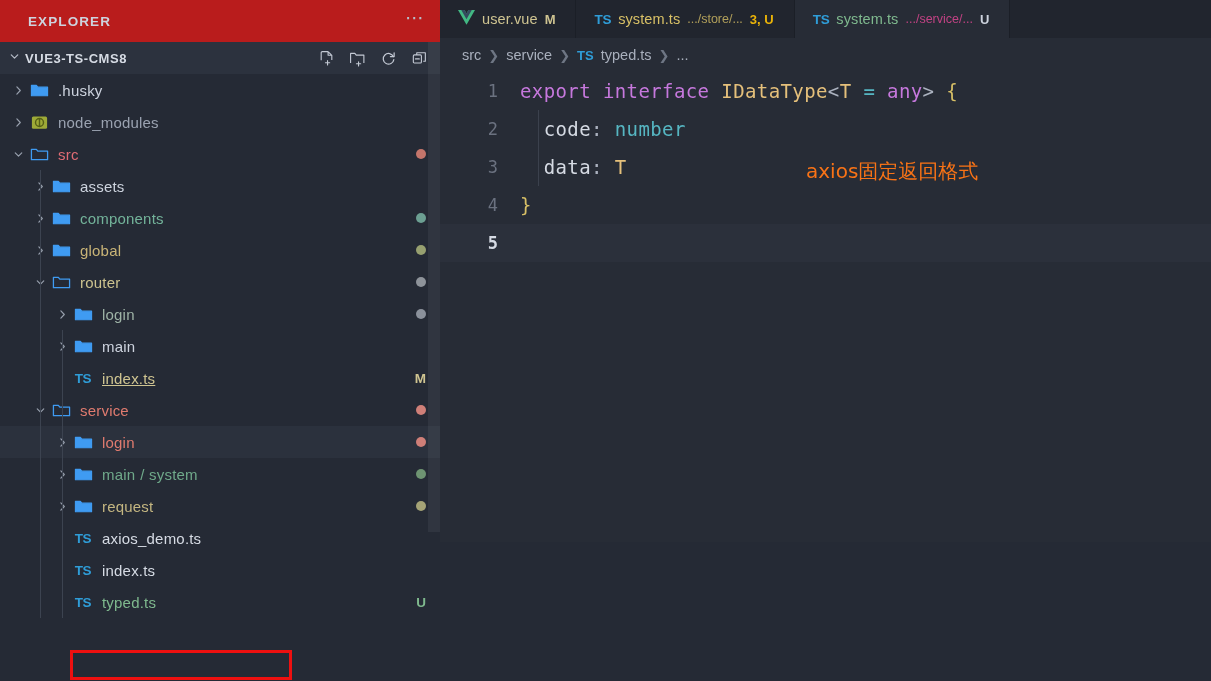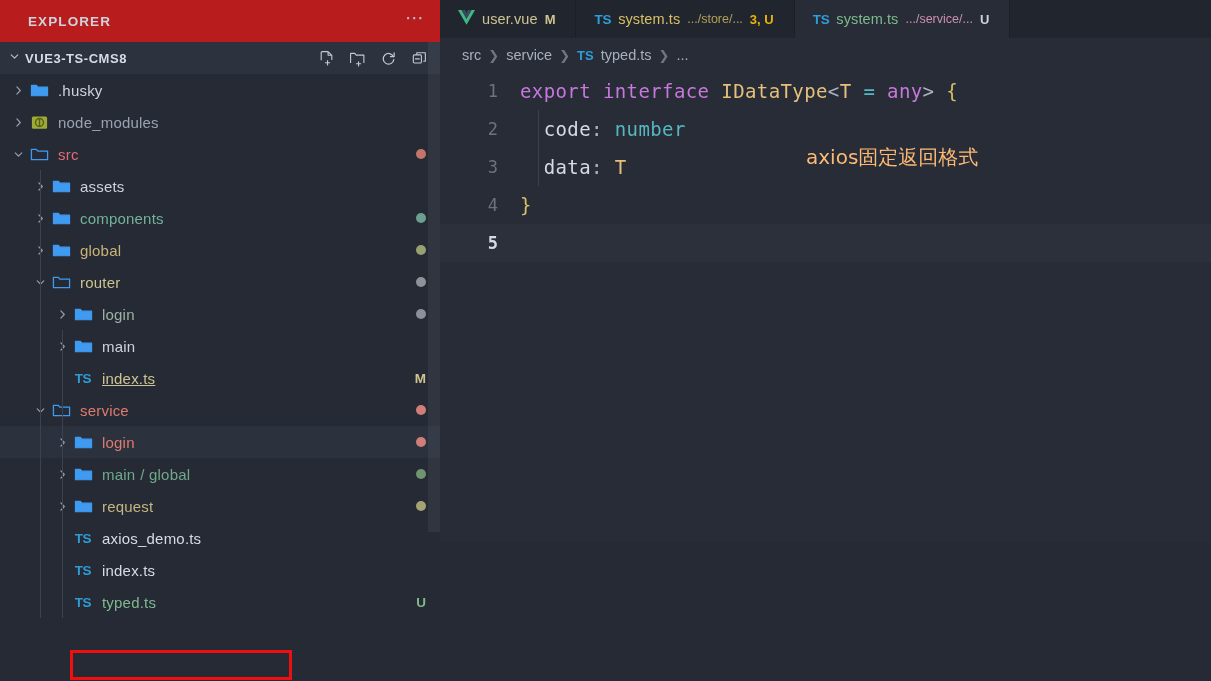--- a/index.html
+++ b/index.html
@@ -359,21 +359,21 @@
             <svg width="13" height="13" viewBox="0 0 16 16">
               <path d="M6 3.5l4.2 4.5L6 12.5" stroke="#98a0ae" stroke-width="1.45" fill="none" stroke-linecap="round" stroke-linejoin="round"></path>
             </svg>
           </span>
           <span class="ficon">
             <svg width="19" height="19" viewBox="0 0 20 20">
               <path d="M1.5 15.5V4.6h5.2l1.5 1.9h10.3v9z" fill="#3f9bf2" stroke="#3f9bf2" stroke-width="1.2" stroke-linejoin="round"></path>
             </svg>
           </span>
           <span class="name" style="color: rgb(111, 169, 138);">main</span>
-          <span class="name sub" style="color: rgb(111, 169, 138); margin-left: 5px;">/ global</span>
+          <span class="name sub" style="color: rgb(111, 169, 138); margin-left: 5px;">/ system</span>
           <span class="dot" style="background: rgb(110, 148, 114);"></span>
         </div>
         <div class="row">
           <span class="indent" style="width: 54px;"></span>
           <span class="twisty">
             <svg width="13" height="13" viewBox="0 0 16 16">
               <path d="M6 3.5l4.2 4.5L6 12.5" stroke="#98a0ae" stroke-width="1.45" fill="none" stroke-linecap="round" stroke-linejoin="round"></path>
             </svg>
           </span>
           <span class="ficon">
@@ -428,21 +428,21 @@
         </div>
         <div class="tab">
           <span style="display: inline-block;"><span class="tsicon">TS</span></span>
           <span class="tname" style="color: rgb(216, 192, 102);">system.ts</span>
           <span class="tpath" style="color: rgb(216, 192, 102);">.../store/...</span>
           <span class="tbadge" style="color: #eab308;">3, U</span>
         </div>
         <div class="tab active">
           <span style="display: inline-block;"><span class="tsicon">TS</span></span>
           <span class="tname" style="color: rgb(127, 185, 142);">system.ts</span>
-          <span class="tpath" style="color: #f9a8d4;">.../service/...</span>
+          <span class="tpath" style="color: #ec4899;">.../service/...</span>
           <span class="tbadge" style="color: rgb(205, 211, 222);">U</span>
         </div>
       </div>
     <div class="breadcrumb" id="breadcrumb">
         <span>src</span>
         <span class="sep">❯</span>
         <span>service</span>
         <span class="sep">❯</span>
         <span class="bc-ts">TS</span>
         <span>typed.ts</span>
@@ -468,16 +468,16 @@
         </div>
         <div class="cline current">
           <span class="lnum">5</span>
           <span class="ctext"></span>
         </div>
         <div class="ind-guide" style="top: 38px; height: 76px;"></div>
       </div>
   </div>
 
   <div id="overlays">
-      <div class="anno" style="left: 806px; top: 144px; color: #fdba74;">axios固定返回格式</div>
+      <div class="anno" style="left: 806px; top: 158px; color: #f97316;">axios固定返回格式</div>
       <div class="redbox" style="left: 70px; top: 650px; width: 222px; height: 30px; border-color: rgb(238, 16, 16);"></div>
     </div>
 </div>
 
 </body></html>

